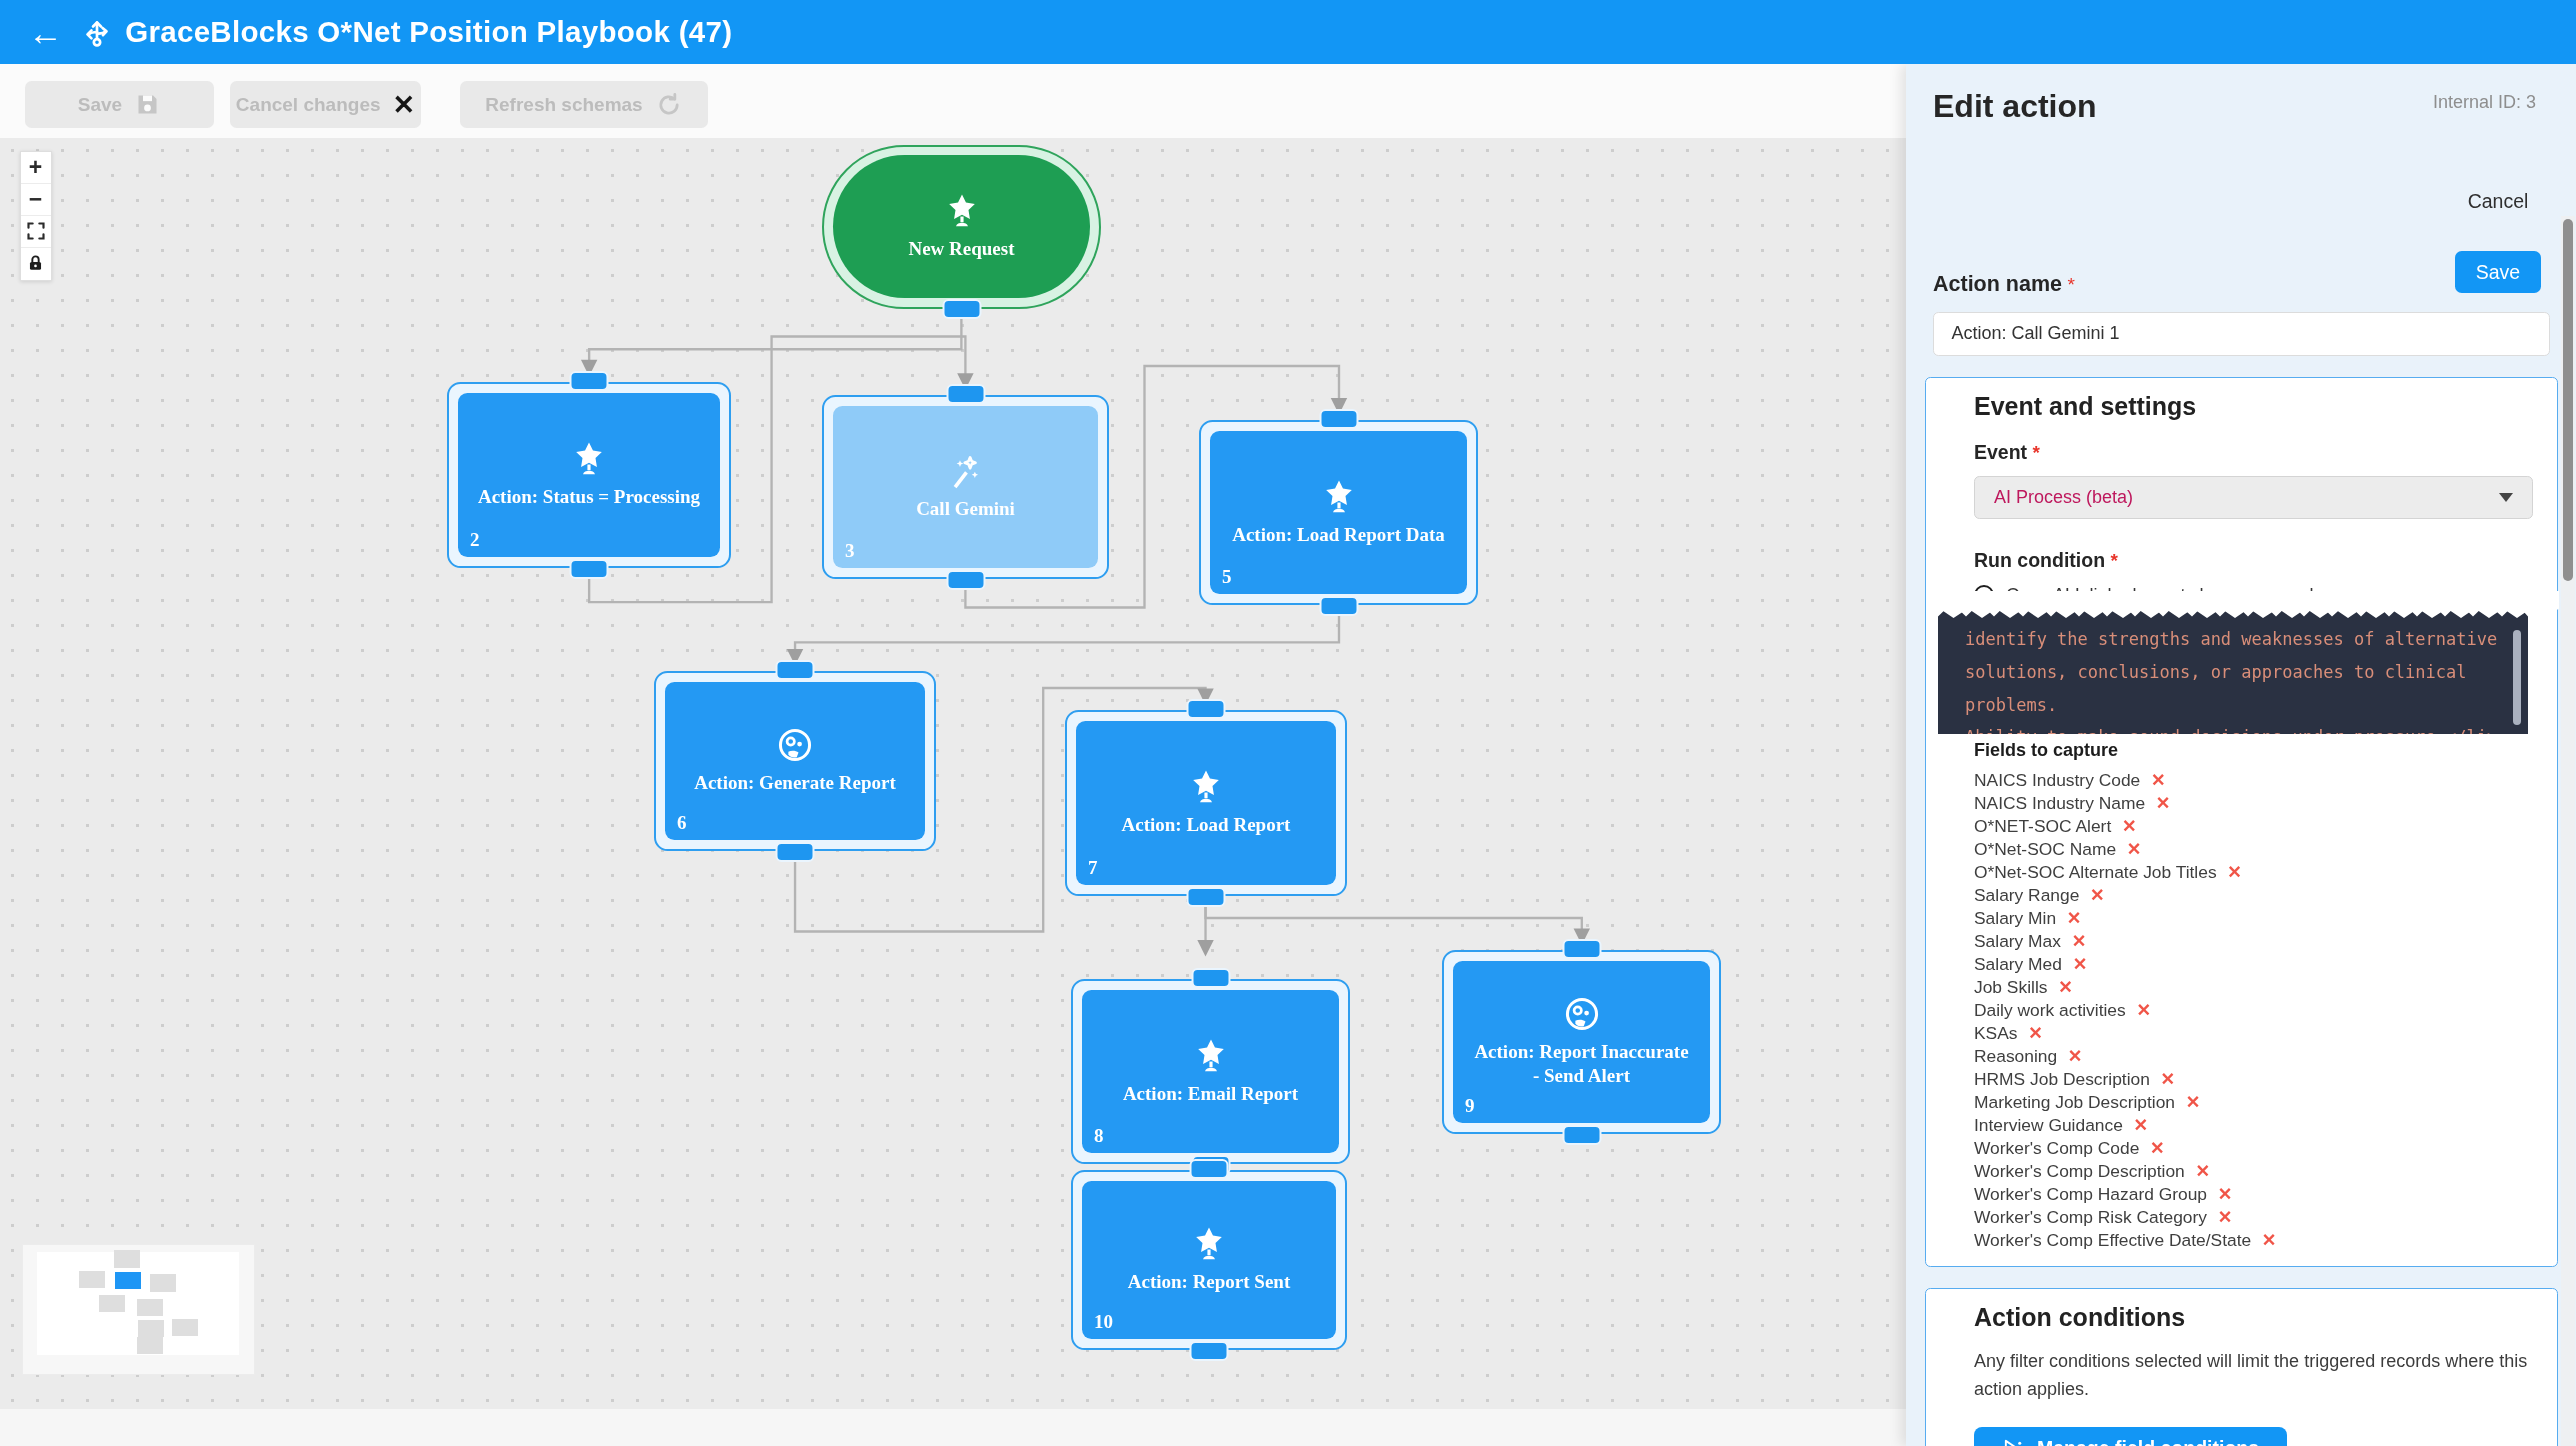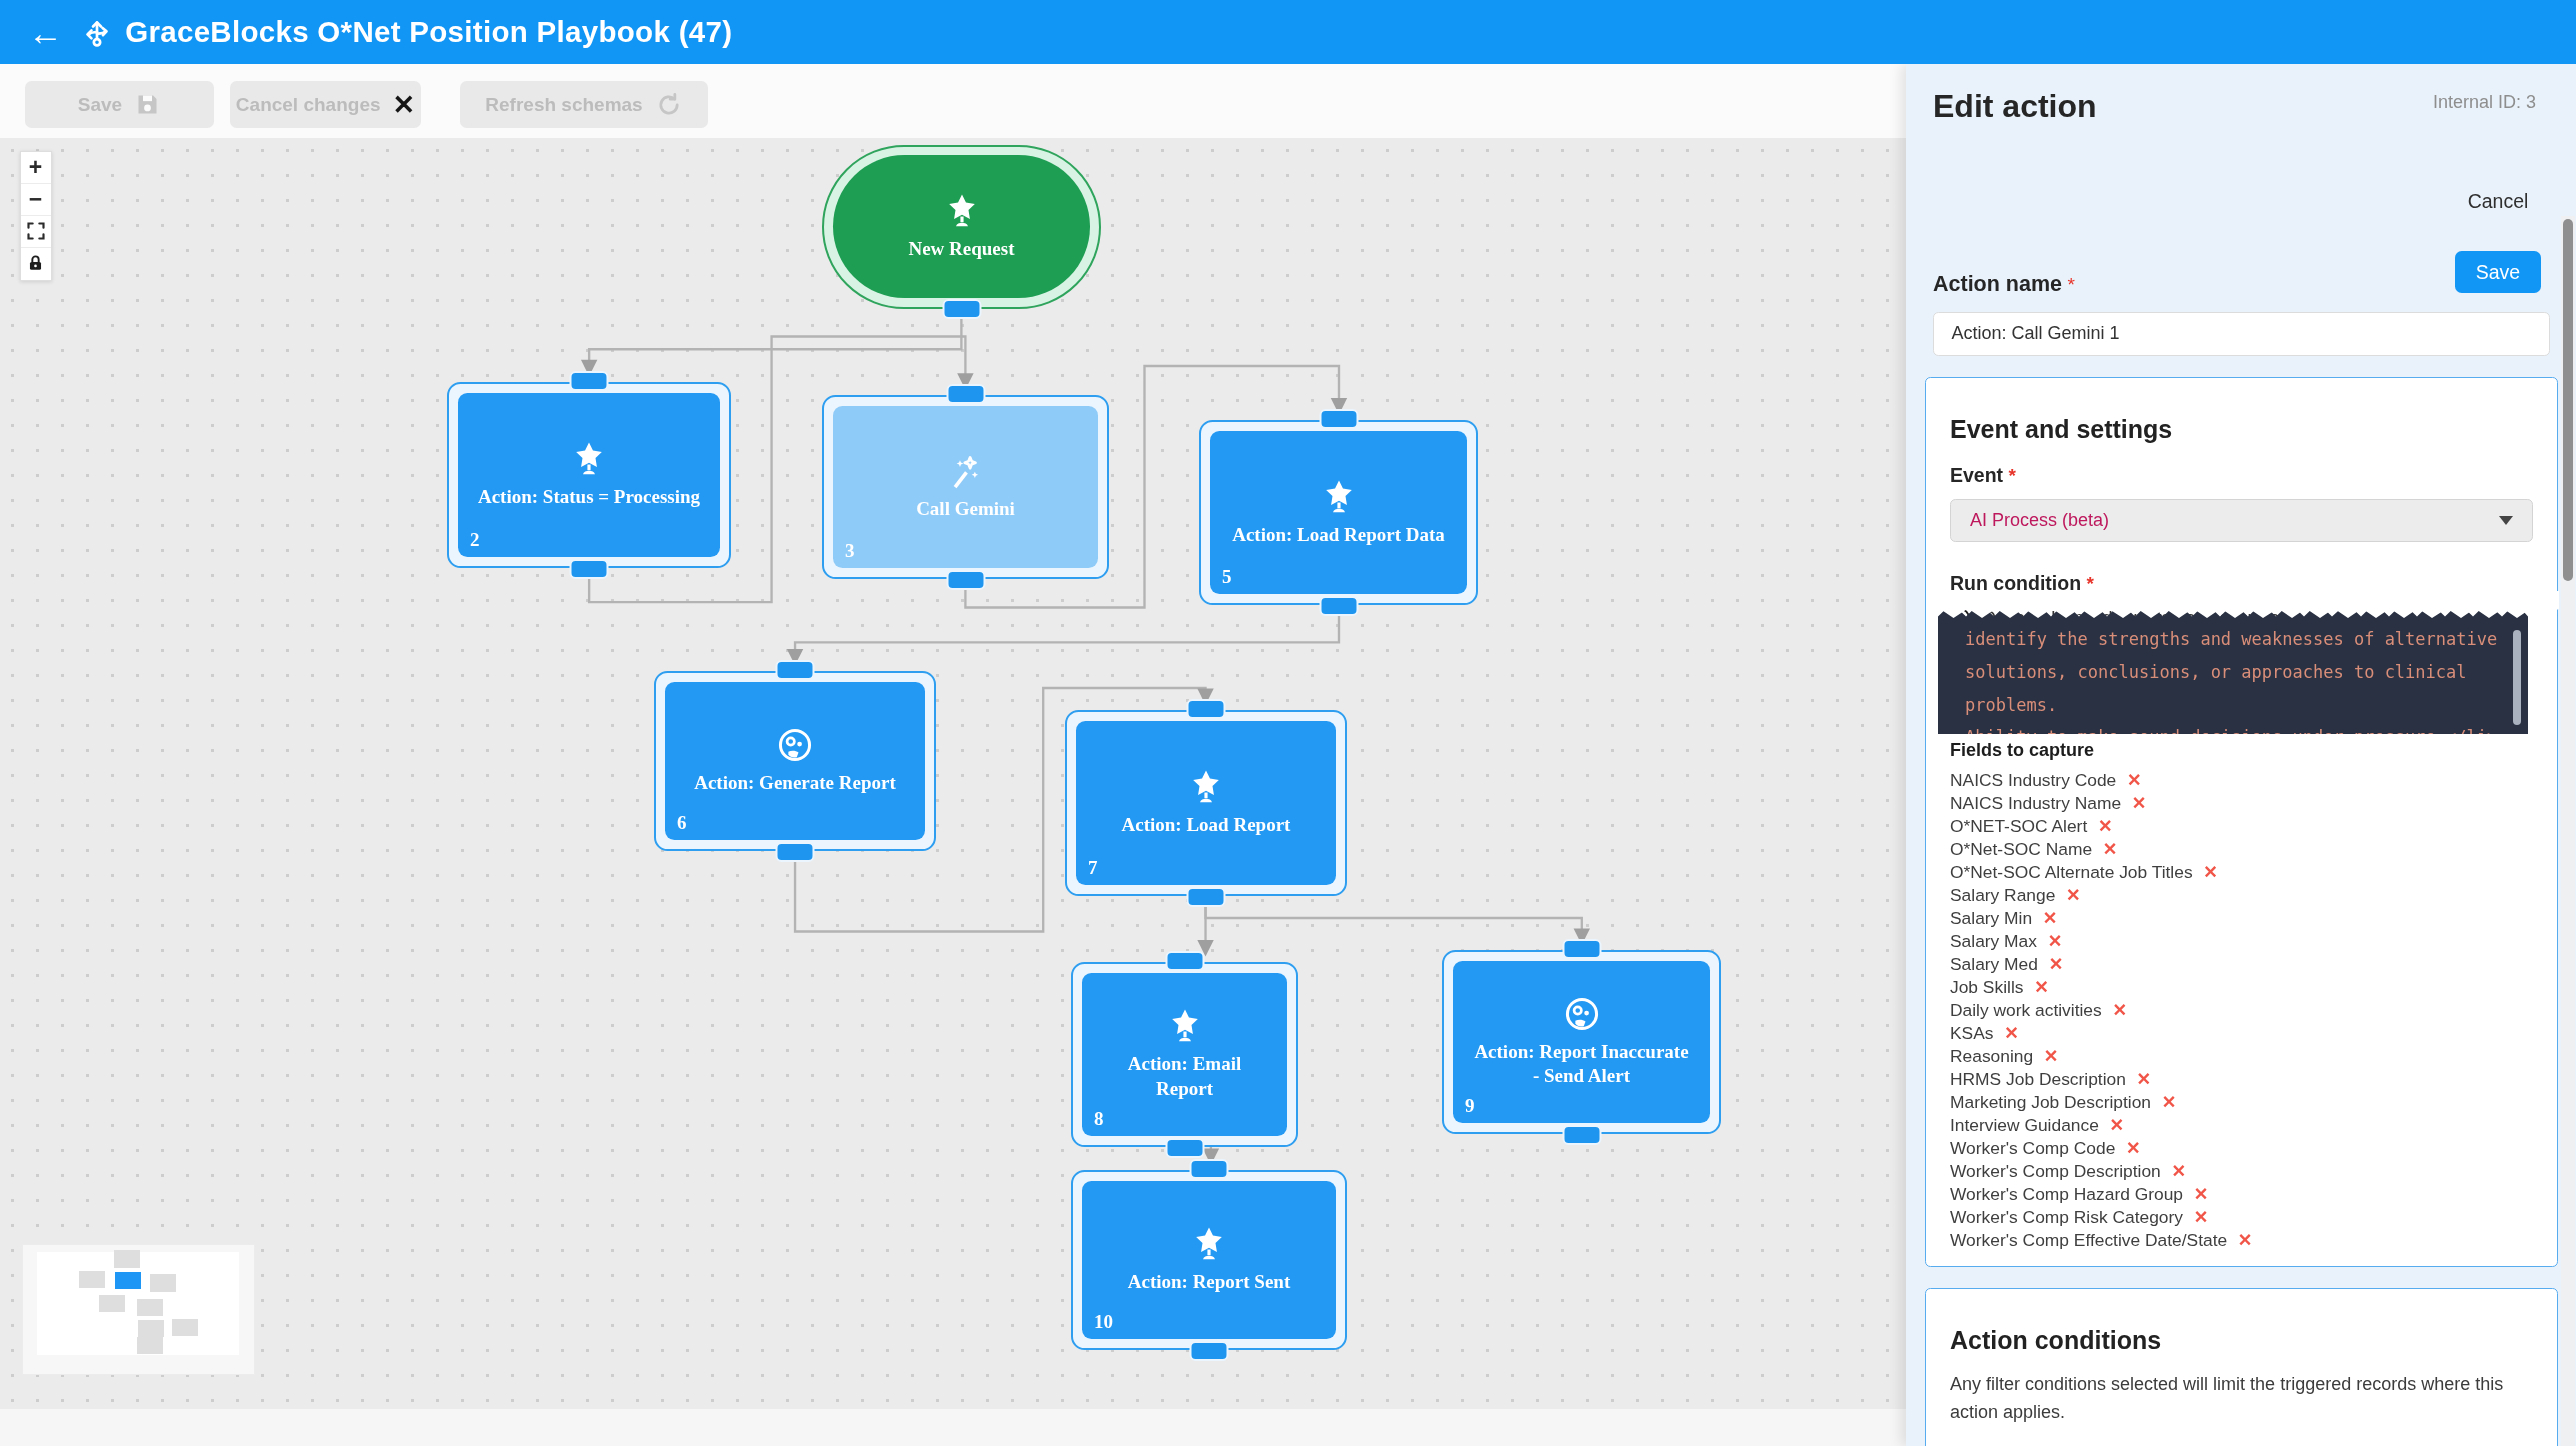--- a/index.html
+++ b/index.html
@@ -69,21 +69,21 @@
 
   .field-label { font-size:21.5px; font-weight:700; color:#262626; }
   .req { color:#e8352b; margin-left:5.4px; font-size:19px; }
   .name-wrap { position:absolute; left:27px; top:208px; width:617px; }
   .name-input { margin-top:14.8px; width:100%; height:44px; background:#fff; border:0.7px solid #dcdcdc; border-radius:5.4px;
     font-size:18px; color:#333; padding:0 17.4px; font-family:"Liberation Sans", sans-serif; }
 
   .card { position:absolute; left:19px; width:633px; background:#fff; border:1.3px solid #57acf0; border-radius:5.4px; }
   .card1 { top:313px; height:890px; }
   .card2 { top:1224px; height:204px; }
-  .card-pad { padding:37px 24px; }
+  .card-pad { padding:14px 24px;margin-left:24px; }
   .card-title { font-size:25px; font-weight:700; color:#222; }
 
   .sub-label { font-size:19.5px; font-weight:700; color:#262626; margin-top:20px; }
   .dropdown { margin-top:12px; width:100%; height:43px; background:#ececec; border:0.7px solid #d4d4d4; border-radius:5.4px;
     display:flex; align-items:center; justify-content:space-between; padding:0 19px; cursor:pointer; }
   .dropdown-value { font-size:18px; color:#be185d; }
   .caret { width:0; height:0; border-left:7.4px solid transparent; border-right:7.4px solid transparent; border-top:9.4px solid #444; }
 
   .radio-row { display:flex; align-items:center; gap:12px; margin-top:13.4px; }
   .radio { width:20px; height:20px; border-radius:50%; border:2px solid #9a9a9a; background:#fff; flex:0 0 auto; position:relative; cursor:pointer; }
@@ -245,21 +245,21 @@
               <path d="M12 1.6l2.5 5.1 5.6.8-4 3.9.9 5.6L12 14.4 7 17l.9-5.6-4-3.9 5.6-.8z"></path>
               <rect x="11" y="15.5" width="2" height="3.6"></rect>
               <path d="M8.2 21.6c.6-1.7 2-2.2 3.8-2.2s3.2.5 3.8 2.2z"></path>
             </svg></span>
           <span class="node-label">Action: Load Report</span>
         </div>
         <span class="node-num">7</span>
         <span class="handle top"></span>
         <span class="handle bottom"></span>
       </div>
-      <div class="node" style="left: 1071px; top: 824px; width: 227px; height: 185px;">
+      <div class="node" style="left: 1071px; top: 841px; width: 279px; height: 185px;">
         <div class="node-card"></div>
         <div class="node-inner">
           <span class="node-icon"><svg viewBox="0 0 24 24" fill="#fff">
               <path d="M12 1.6l2.5 5.1 5.6.8-4 3.9.9 5.6L12 14.4 7 17l.9-5.6-4-3.9 5.6-.8z"></path>
               <rect x="11" y="15.5" width="2" height="3.6"></rect>
               <path d="M8.2 21.6c.6-1.7 2-2.2 3.8-2.2s3.2.5 3.8 2.2z"></path>
             </svg></span>
           <span class="node-label">Action: Email Report</span>
         </div>
         <span class="node-num">8</span>

